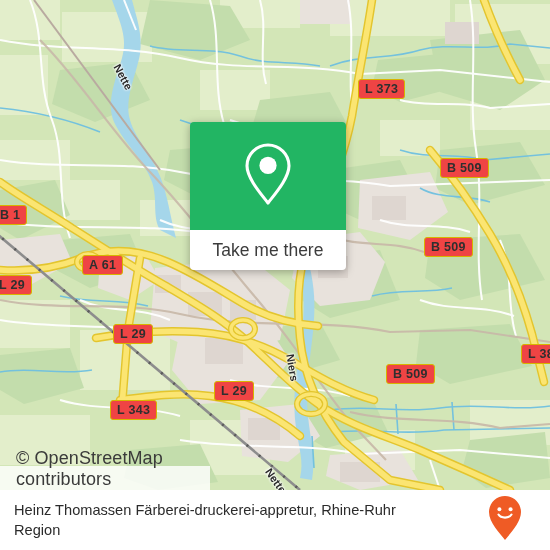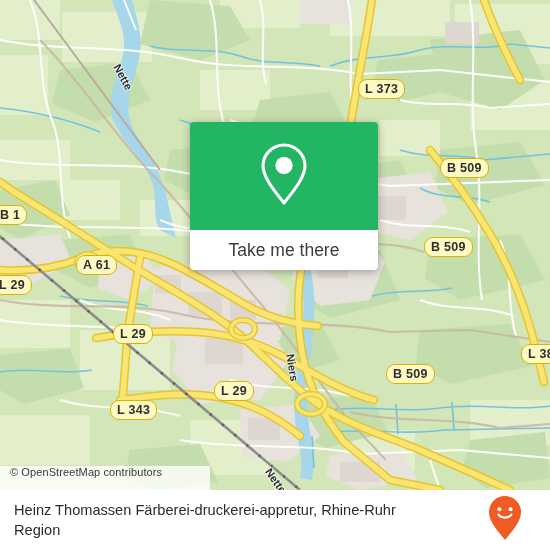--- a/index.html
+++ b/index.html
@@ -17,23 +17,23 @@
     position:absolute; left:0; top:0; width:550px; height:490px;
     overflow:hidden;
     background:#cfe3b4;
   }
   .maplayer { position:absolute; left:0; top:0; width:550px; height:490px; }
 
   
   #attribution {
     position:absolute; left:0; top:466px; width:210px; height:24px;
     background:rgba(255,255,255,0.82);
-    display:flex; align-items:flex-start;
-    padding-left:10px;
-    font-size:11px; color:#3a3a3a; letter-spacing:0.1px;
+    display:flex; align-items:flex-end;
+    padding-left:16px;
+    font-size:18px; color:#3a3a3a; letter-spacing:0.1px;
     z-index:30;
   }
 
   
   #bottombar {
     position:absolute; left:0; top:490px; width:550px; height:60px;
     background:#ffffff;
     display:flex; align-items:center; justify-content:space-between;
     padding:0 28px 0 14px;
     z-index:40;
@@ -43,21 +43,21 @@
     max-width:390px; font-weight:400;
   }
   #brand { display:flex; align-items:center; gap:2px; flex:0 0 auto; }
   #brand-word {
     font-size:33px; letter-spacing:-1.4px; color:#1d1d1d;
     font-weight:400; font-family:"DejaVu Sans", sans-serif;
   }
 
   
   #popup {
-    position:absolute; left:190px; top:122px; width:188px;
+    position:absolute; left:190px; top:122px; width:156px;
     z-index:25;
     filter:drop-shadow(0 2px 4px rgba(0,0,0,0.30));
   }
   #popup-green {
     height:108px; background:#22b563;
     border-radius:4px 4px 0 0;
     display:flex; align-items:center; justify-content:center;
   }
   #popup-label {
     height:40px; background:#ffffff;
@@ -70,23 +70,23 @@
     margin-left:-11px;
     width:0; height:0;
     border-left:11px solid transparent;
     border-right:11px solid transparent;
     border-top:13px solid #ffffff;
   }
 
   
   .shield {
     position:absolute; z-index:20;
-    background:#fef9c3;
+    background:#ef4444;
     border:1.4px solid #d8b400;
-    border-radius:9px;
+    border-radius:3px;
     color:#2f2f2f;
     font-size:12.5px; font-weight:bold;
     padding:1.5px 6px 2.5px 6px;
     white-space:nowrap;
     letter-spacing:0.3px;
     line-height:1.15;
   }
 
   
   .waterlabel {
@@ -287,21 +287,21 @@
       <line x1="-10" y1="228" x2="300" y2="490" stroke="#5c5c5c" stroke-width="2.6" stroke-dasharray="2 14"></line>
       <line x1="34" y1="0" x2="160" y2="170" stroke="#b9aaa0" stroke-width="2"></line>
     </svg>
 
     <div id="shields">
         <div class="shield" style="left: 358px; top: 79px;">L 373</div>
         <div class="shield" style="left: 440px; top: 158px;">B 509</div>
         <div class="shield" style="left: 424px; top: 237px;">B 509</div>
         <div class="shield" style="left: 386px; top: 364px;">B 509</div>
         <div class="shield" style="left: 521px; top: 344px;">L 384</div>
-        <div class="shield" style="left: 76px; top: 255px;">A 61</div>
+        <div class="shield" style="left: 82px; top: 255px;">A 61</div>
         <div class="shield" style="left: -8px; top: 275px;">L 29</div>
         <div class="shield" style="left: 113px; top: 324px;">L 29</div>
         <div class="shield" style="left: 214px; top: 381px;">L 29</div>
         <div class="shield" style="left: 110px; top: 400px;">L 343</div>
         <div class="shield" style="left: -7px; top: 205px;">B 1</div>
       </div>
 
     <div id="waterlabels">
         <div class="waterlabel" style="left: 122px; top: 62px; transform: rotate(62deg); transform-origin: left top;">Nette</div>
         <div class="waterlabel" style="left: 296px; top: 353px; transform: rotate(80deg); transform-origin: left top;">Niers</div>

